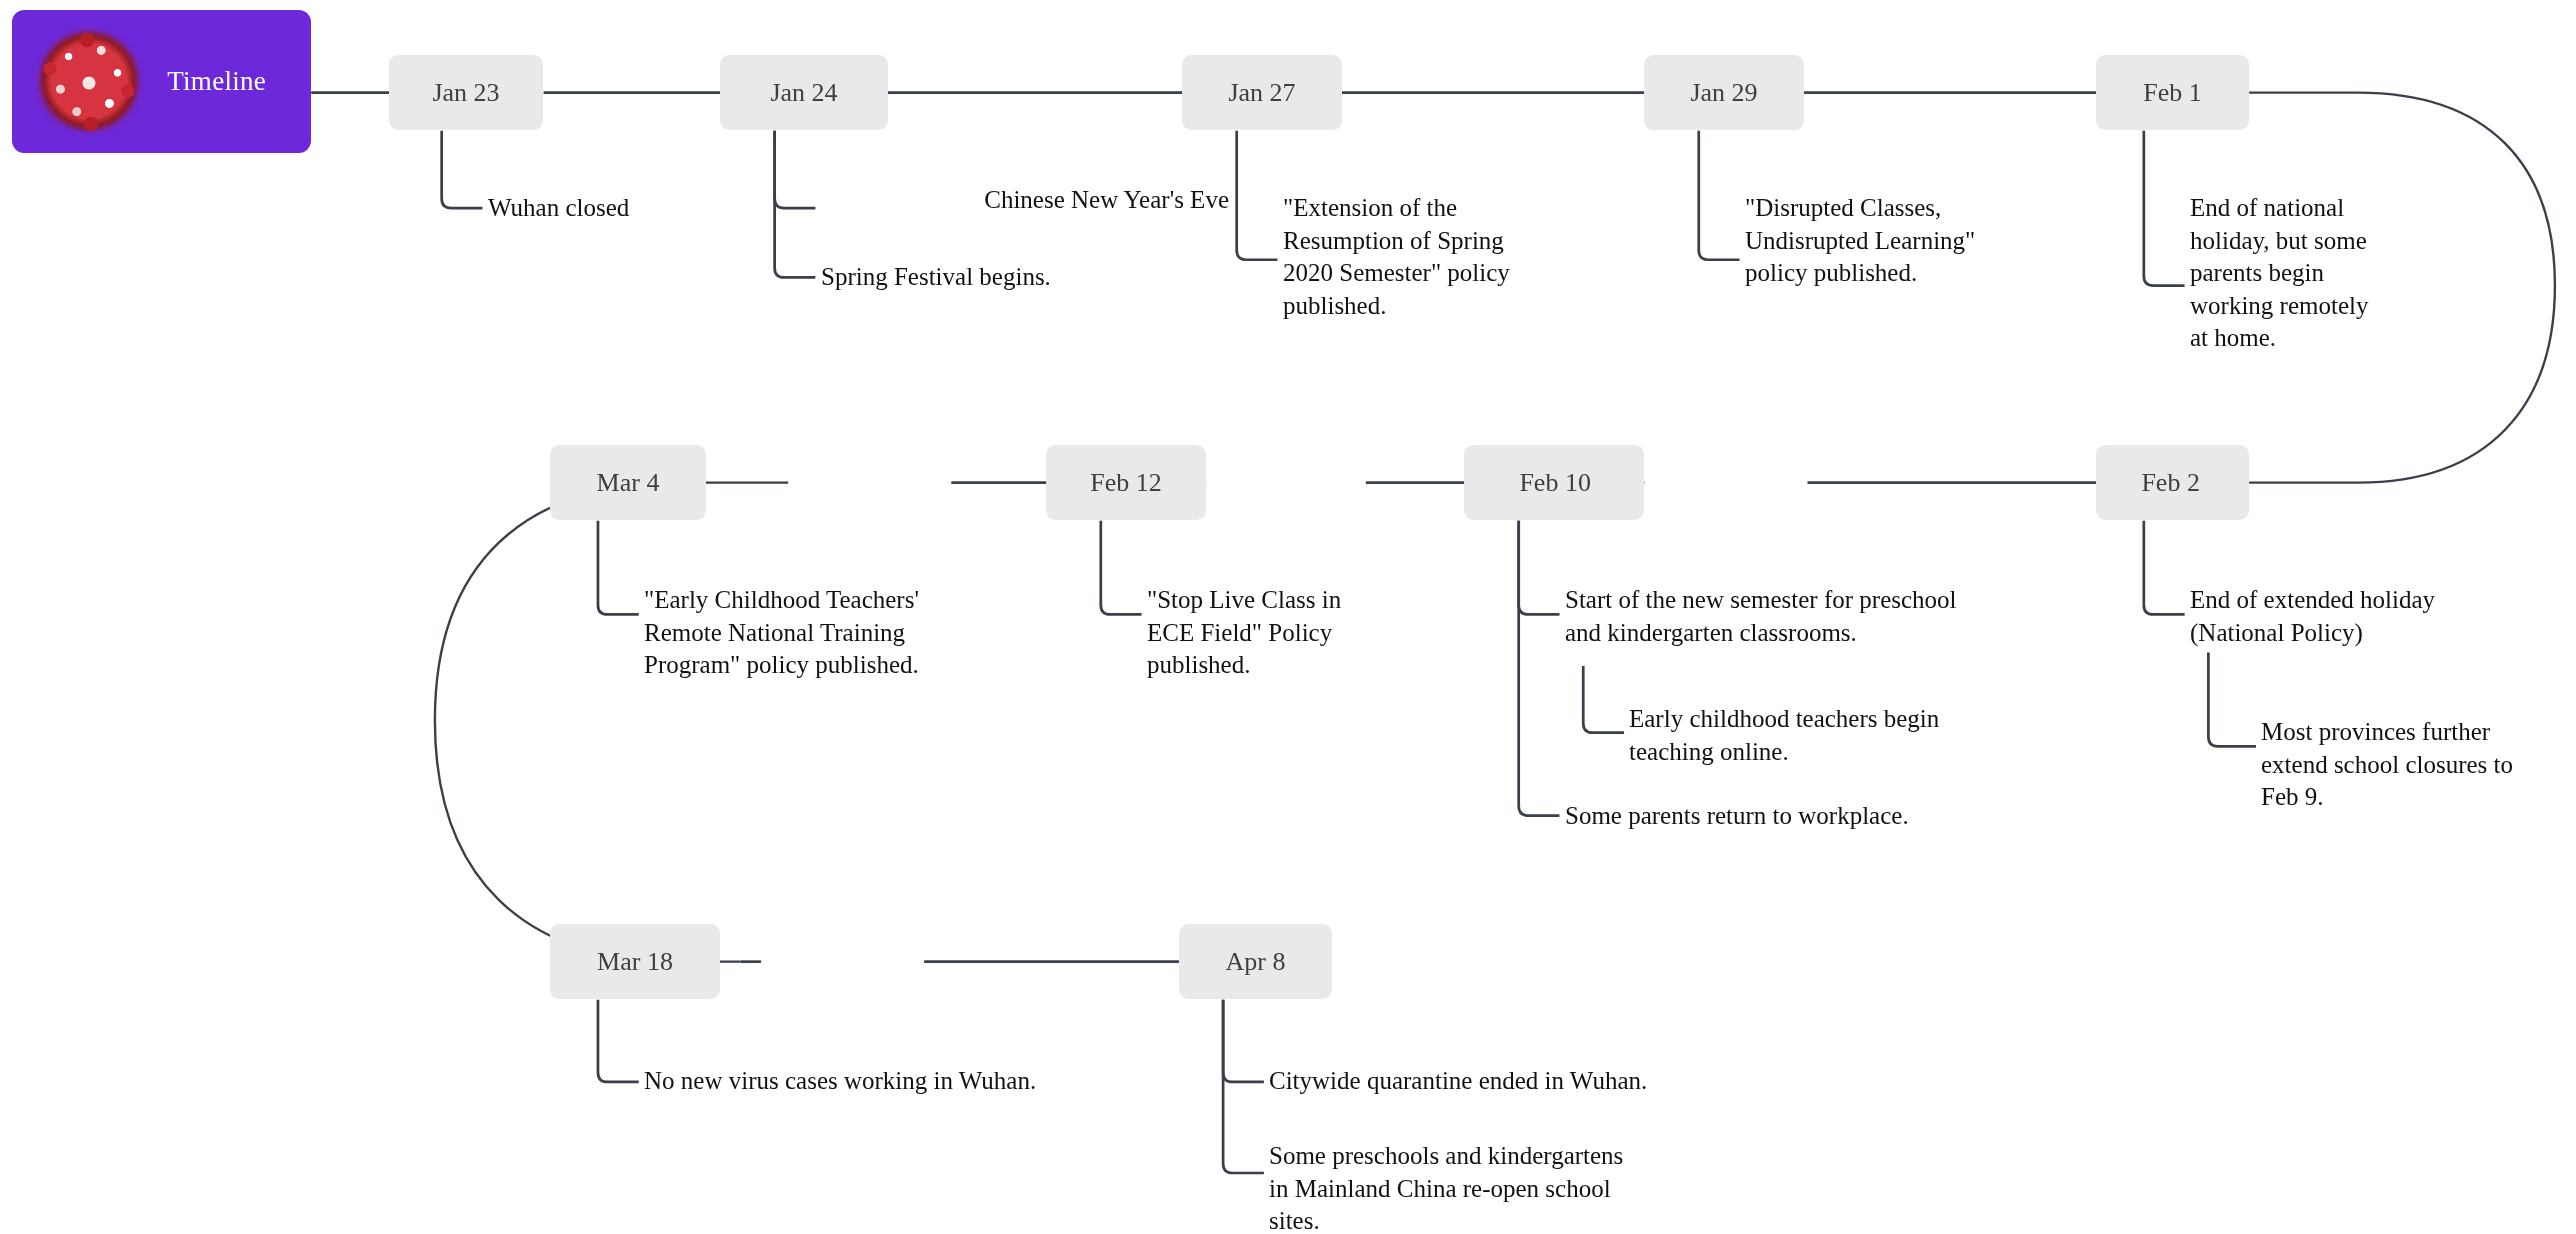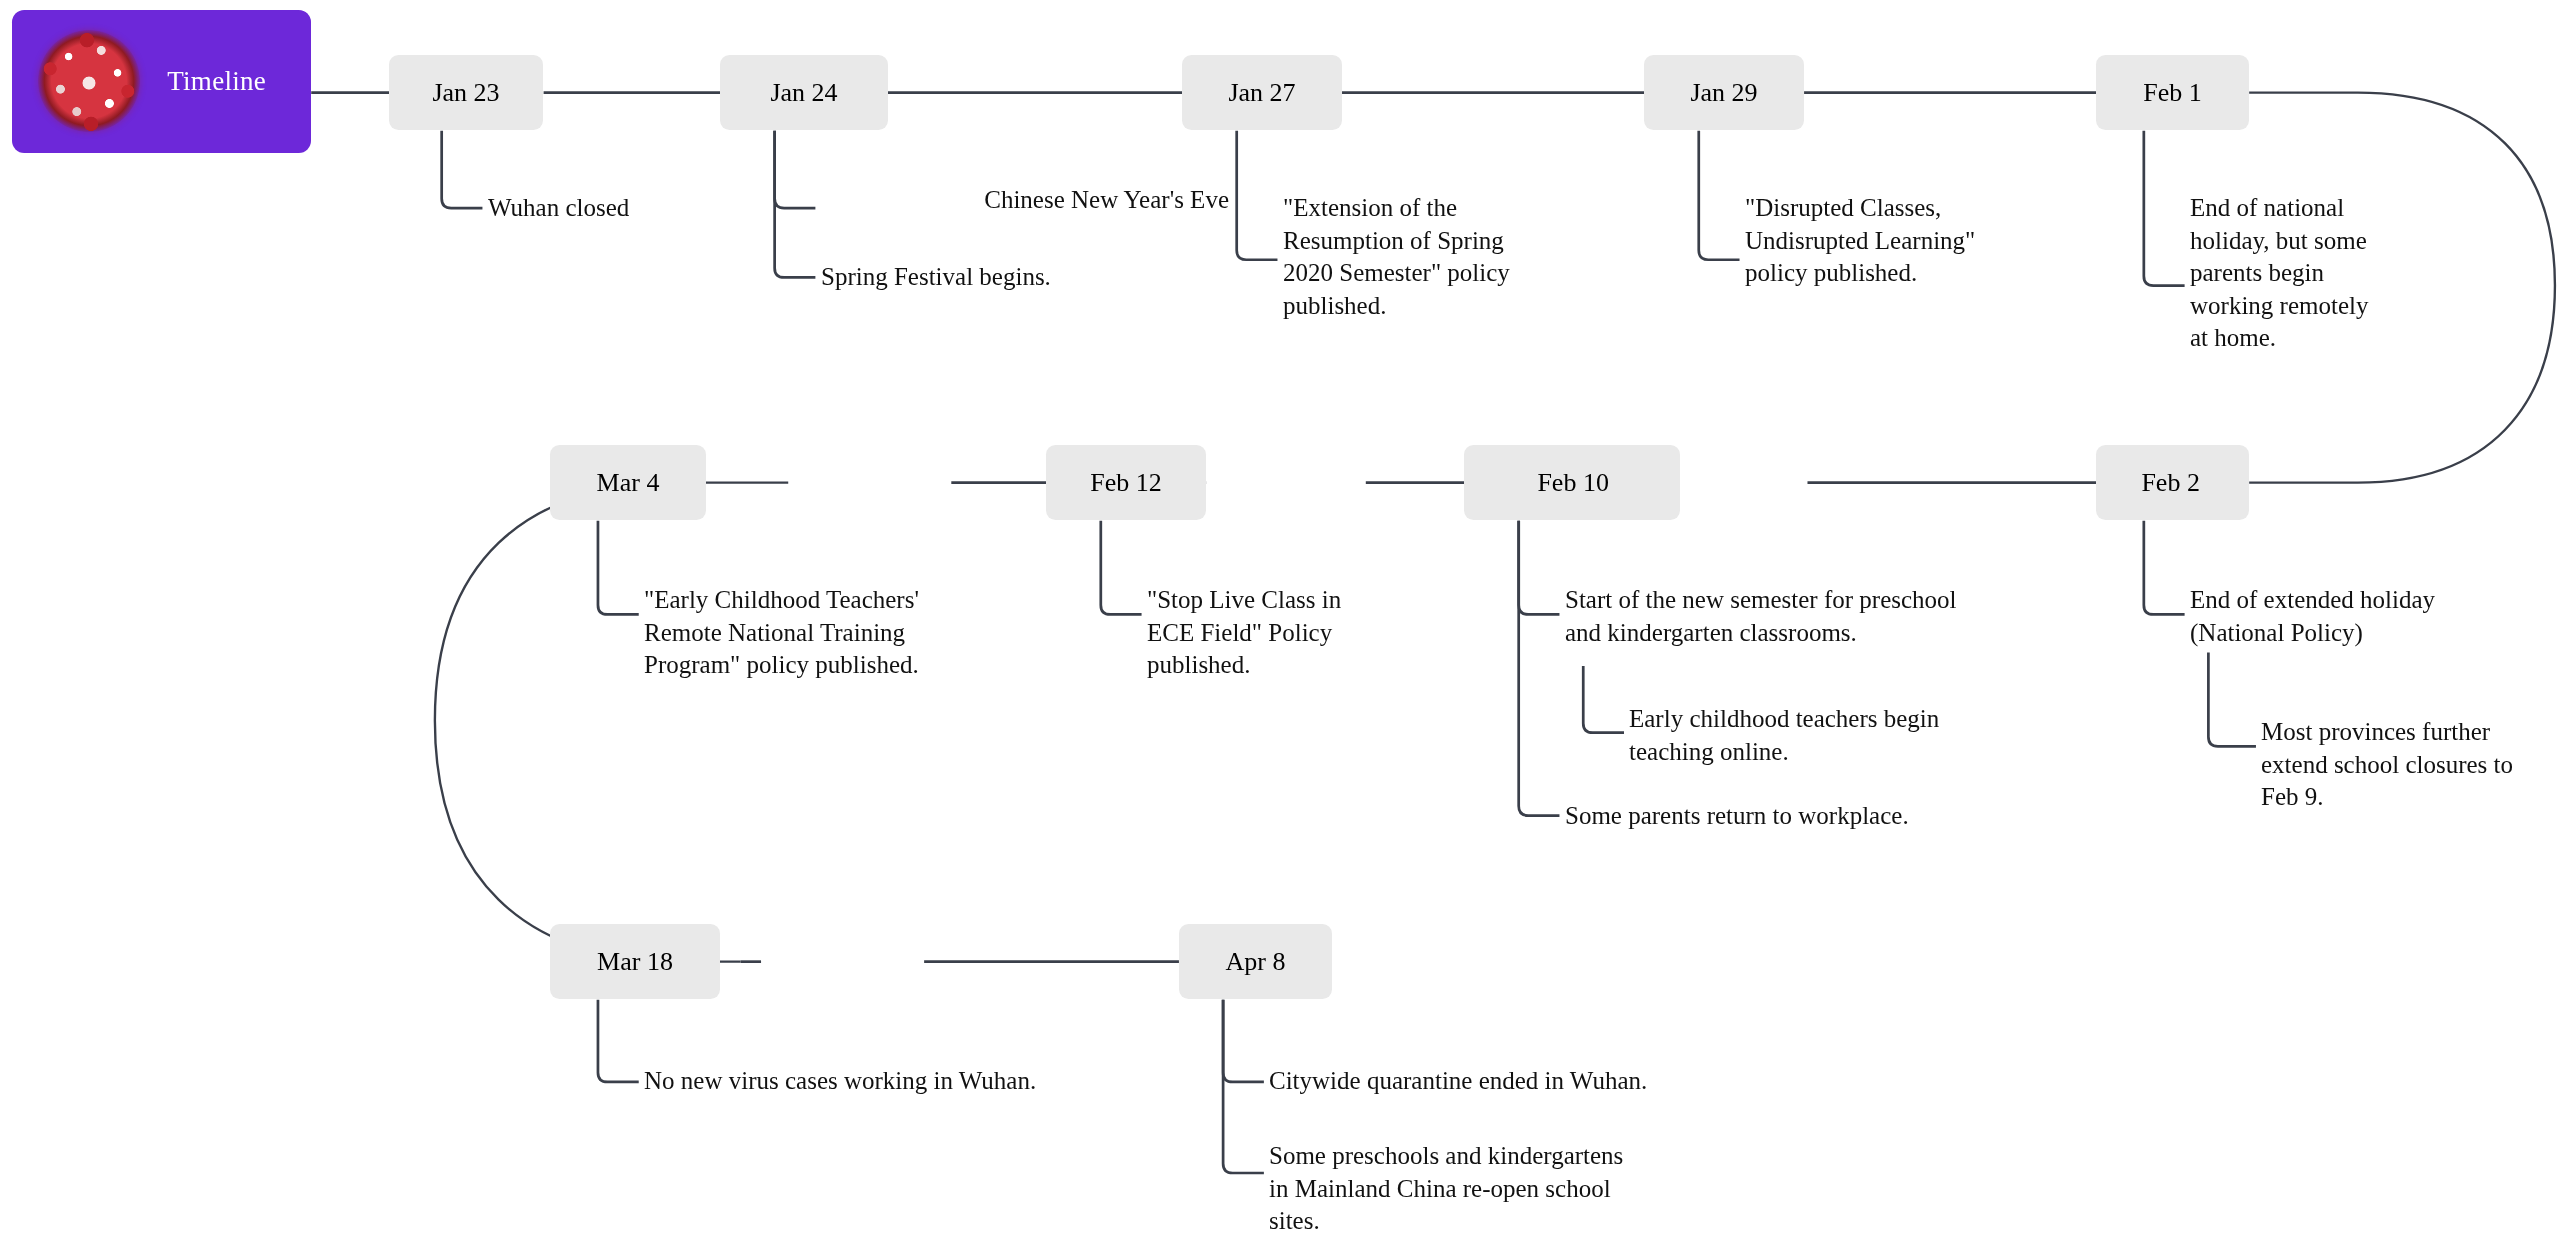--- a/index.html
+++ b/index.html
@@ -73,21 +73,21 @@
   
   .date-node {
     position: absolute;
     height: 75px;
     background: #e9e9e9;
     border-radius: 9.5px;
     display: flex;
     align-items: center;
     justify-content: center;
     font-size: 26px;
-    color: #000000;
+    color: #404040;
     white-space: nowrap;
     z-index: 3;
     box-sizing: border-box;
     padding: 0 17.7px;
   }
 
   
   .event-label {
     position: absolute;
     font-size: 25px;
@@ -179,21 +179,21 @@
 Undisrupted Learning"
 policy published.</div>
 
   <div class="event-label" style="left:2190px; top:192px; width:272px;">End of national
 holiday, but some
 parents begin
 working remotely
 at home.</div>
 
   <div class="date-node" style="left:2096px; top:445px; width:153px;padding-left:14px;">Feb 2</div>
-  <div class="date-node" style="left:1464px; top:445px; width:216px;padding-left:20px;">Feb 10</div>
+  <div class="date-node" style="left:1464px; top:445px; width:180px;padding-left:20px;">Feb 10</div>
   <div class="date-node" style="left:1046px; top:445px; width:160px;">Feb 12</div>
   <div class="date-node" style="left:550px; top:445px; width:156px;">Mar 4</div>
 
   <div class="event-label" style="left:2190px; top:584px; width:360px;">End of extended holiday
 (National Policy)</div>
   <div class="event-label" style="left:2261px; top:716px; width:367px;">Most provinces further
 extend school closures to
 Feb 9.</div>
 
   <div class="event-label" style="left:1565px; top:584px; width:693px;">Start of the new semester for preschool

